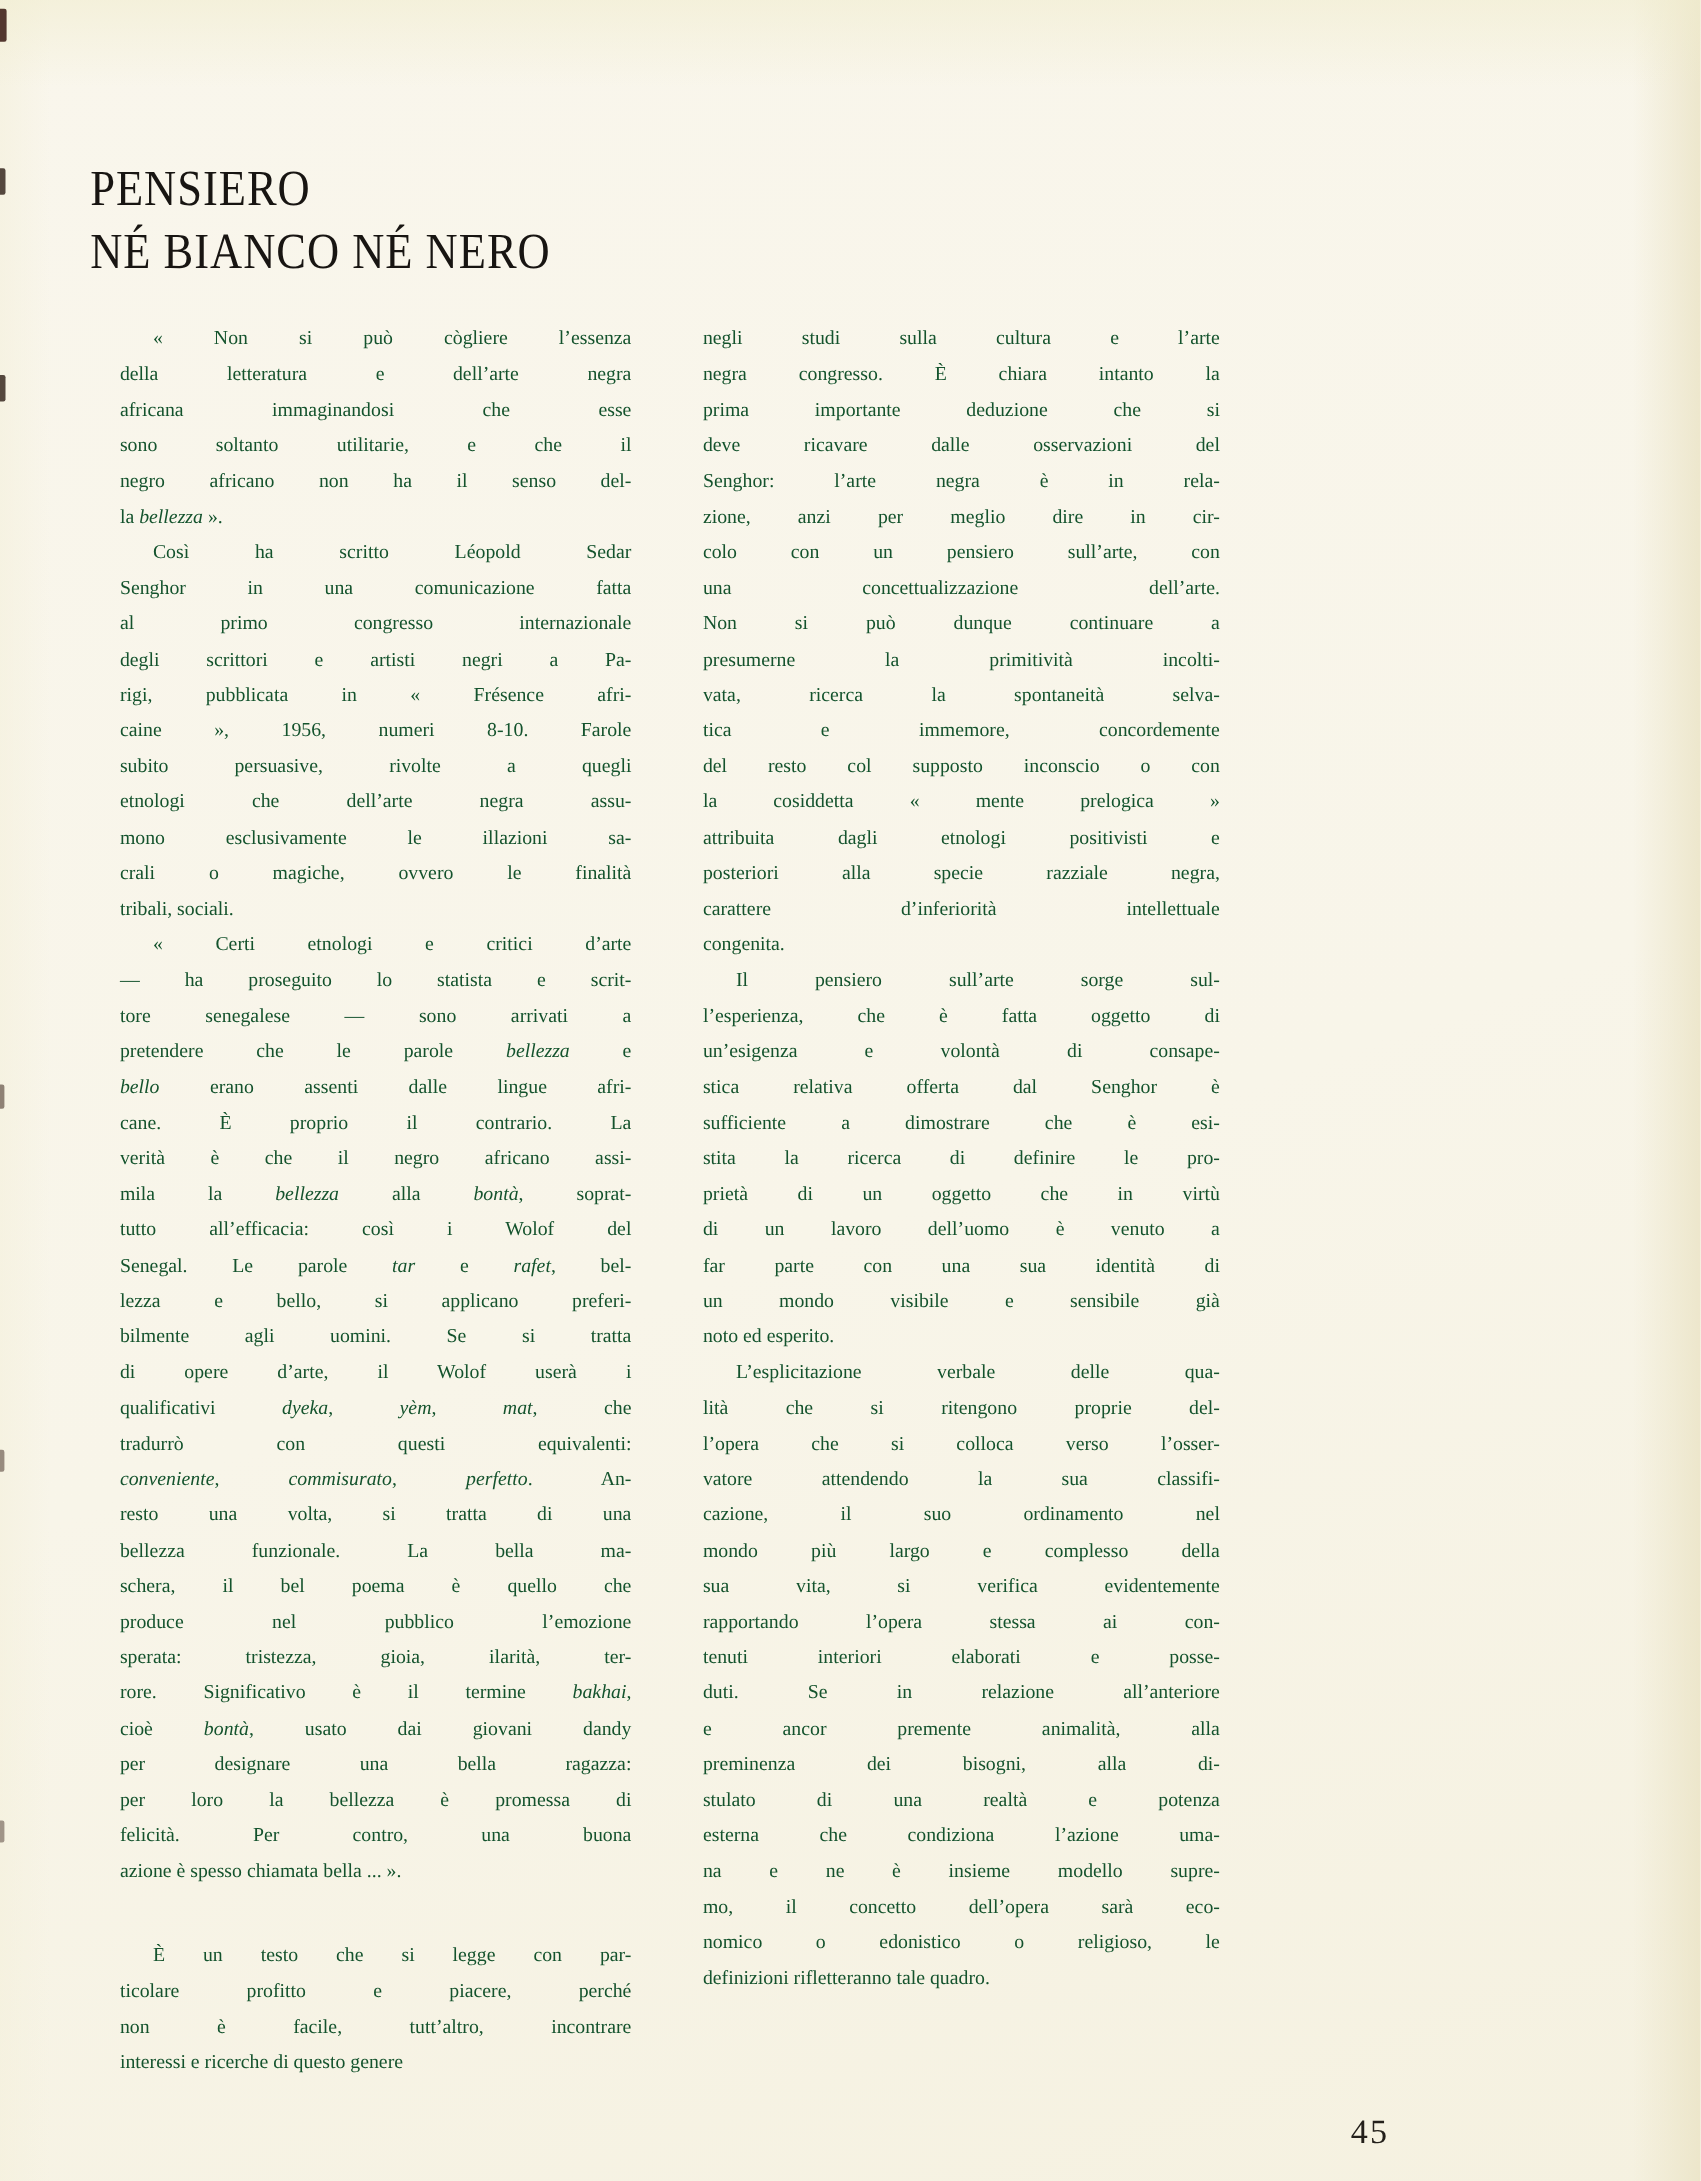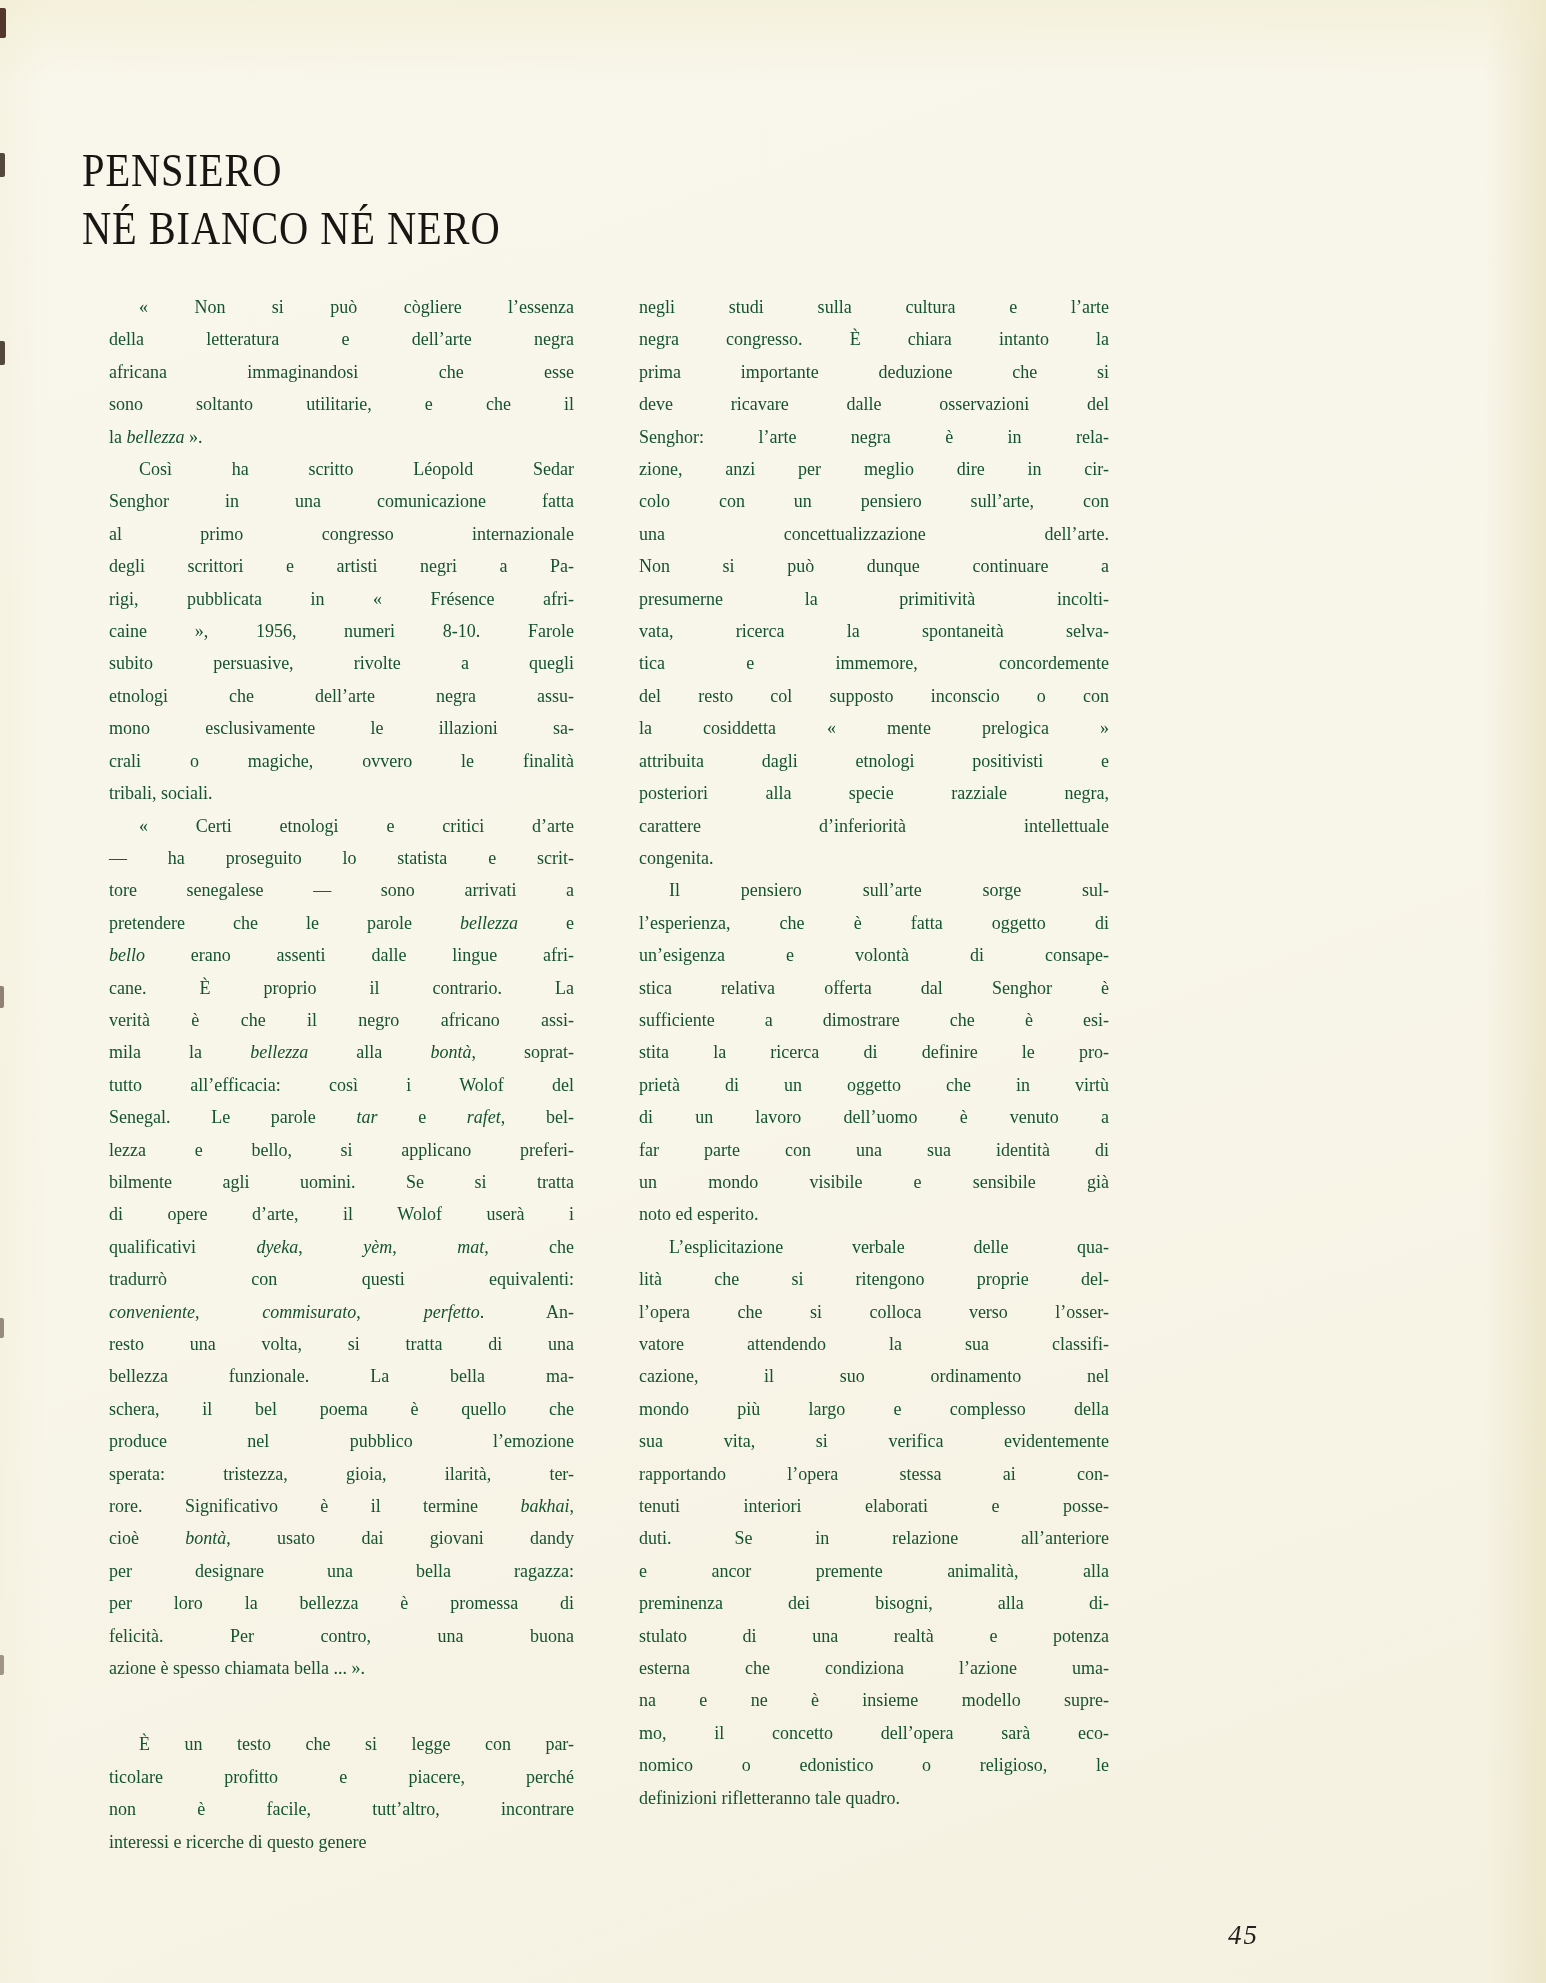--- a/index.html
+++ b/index.html
@@ -40,21 +40,21 @@
     -moz-text-align-last:justify;
     text-align-last:justify;
     white-space:normal;
   }
   .line.last{
     -moz-text-align-last:left;
     text-align-last:left;
   }
   .page-number{
     position:absolute;left:1228px;top:1920px;
-    font-size:27px;font-style:italic;color:#24201b;
+    font-size:31px;color:#24201b;
     letter-spacing:2px;
   }
 </style>
 </head>
 <body>
 
 <div class="paper"></div>
 
 <div id="binding-marks">
     <div class="binding-mark" style="top: 8px; height: 30px; width: 6px; background: rgb(65, 34, 28); opacity: 0.9;"></div>
@@ -69,20 +69,21 @@
   <div>PENSIERO</div>
   <div>NÉ BIANCO NÉ NERO</div>
 </div>
 
 <div class="col col-left">
     <div class="para indent">
       <div class="line">« Non si può cògliere l’essenza</div>
       <div class="line">della letteratura e dell’arte negra</div>
       <div class="line">africana immaginandosi che esse</div>
       <div class="line">sono soltanto utilitarie, e che il</div>
+      <div class="line">negro africano non ha il senso del-</div>
       <div class="line last">la <i>bellezza</i> ».</div>
     </div>
     <div class="para indent">
       <div class="line">Così ha scritto Léopold Sedar</div>
       <div class="line">Senghor in una comunicazione fatta</div>
       <div class="line">al primo congresso internazionale</div>
       <div class="line">degli scrittori e artisti negri a Pa-</div>
       <div class="line">rigi, pubblicata in « Frésence afri-</div>
       <div class="line">caine », 1956, numeri 8-10. Farole</div>
       <div class="line">subito persuasive, rivolte a quegli</div>

